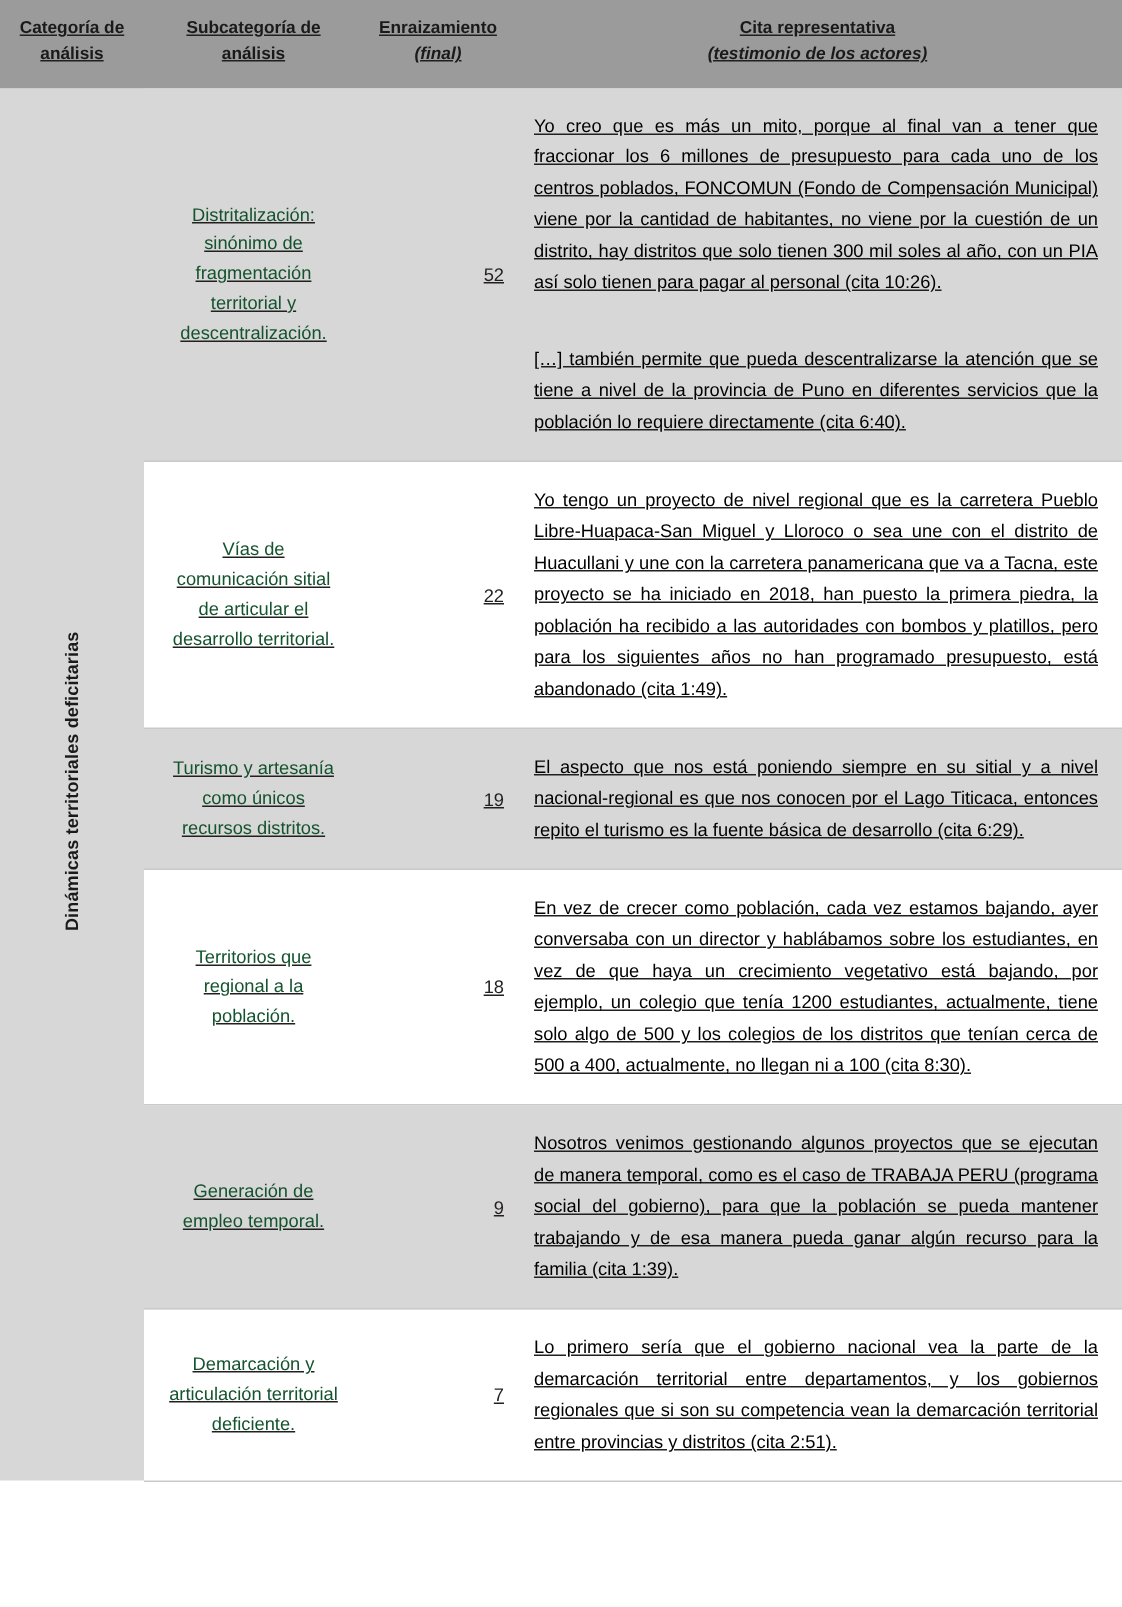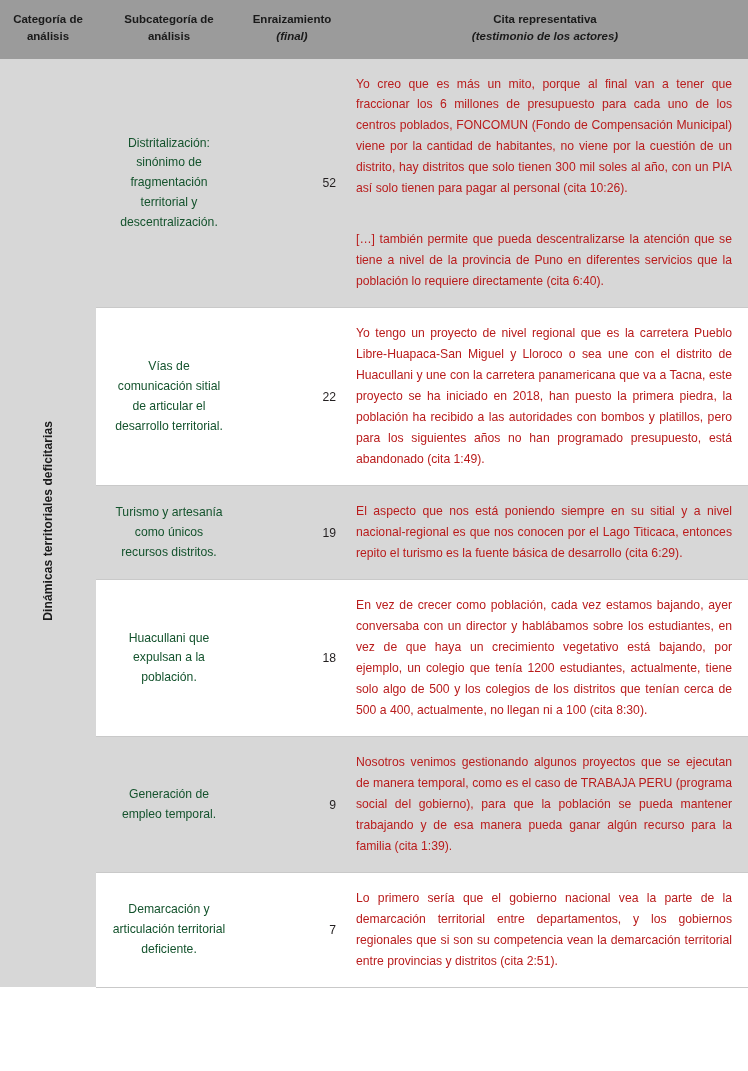--- a/index.html
+++ b/index.html
@@ -20,20 +20,21 @@
     height: 1071px;
     position: relative;
     overflow: hidden;
     box-sizing: border-box;
   }
 
   table.matrix {
     width: 748px;
     border-collapse: collapse;
     table-layout: fixed;
+    text-decoration: underline;
   }
 
   
   thead tr.header-row {
     background: #9b9b9b;
   }
   thead th {
     padding: 11px 4px 13px 4px;
     vertical-align: middle;
     text-align: center;
@@ -95,21 +96,21 @@
     font-size: 12.2px;
     padding: 10px 6px;
     color: #231f20;
   }
   td.quote-cell {
     text-align: justify;
     text-align-last: left;
     font-size: 12.2px;
     line-height: 1.72;
     padding: 15px 16px 15px 14px;
-    color: #b91c1c;
+    color: #000000;
   }
   td.quote-cell p {
     margin: 0;
     text-align: justify;
   }
   td.quote-cell p + p {
     margin-top: 30px;
   }
 
   tr.shade-gray td.sub-cell,
@@ -187,21 +188,21 @@
         </td>
       </tr>
       <tr class="shade-gray rowsep">
         <td class="sub-cell">Turismo y artesanía como únicos recursos distritos.</td>
         <td class="num-cell">19</td>
         <td class="quote-cell">
           <p>El aspecto que nos está poniendo siempre en su sitial y a nivel nacional-regional es que nos conocen por el Lago Titicaca, entonces repito el turismo es la fuente básica de desarrollo (cita 6:29).</p>
         </td>
       </tr>
       <tr class="shade-white rowsep">
-        <td class="sub-cell">Huacullani que expulsan a la población.</td>
+        <td class="sub-cell">Territorios que regional a la población.</td>
         <td class="num-cell">18</td>
         <td class="quote-cell">
           <p>En vez de crecer como población, cada vez estamos bajando, ayer conversaba con un director y hablábamos sobre los estudiantes, en vez de que haya un crecimiento vegetativo está bajando, por ejemplo, un colegio que tenía 1200 estudiantes, actualmente, tiene solo algo de 500 y los colegios de los distritos que tenían cerca de 500 a 400, actualmente, no llegan ni a 100 (cita 8:30).</p>
         </td>
       </tr>
       <tr class="shade-gray rowsep">
         <td class="sub-cell">Generación de empleo temporal.</td>
         <td class="num-cell">9</td>
         <td class="quote-cell">
           <p>Nosotros venimos gestionando algunos proyectos que se ejecutan de manera temporal, como es el caso de TRABAJA PERU (programa social del gobierno), para que la población se pueda mantener trabajando y de esa manera pueda ganar algún recurso para la familia (cita 1:39).</p>

